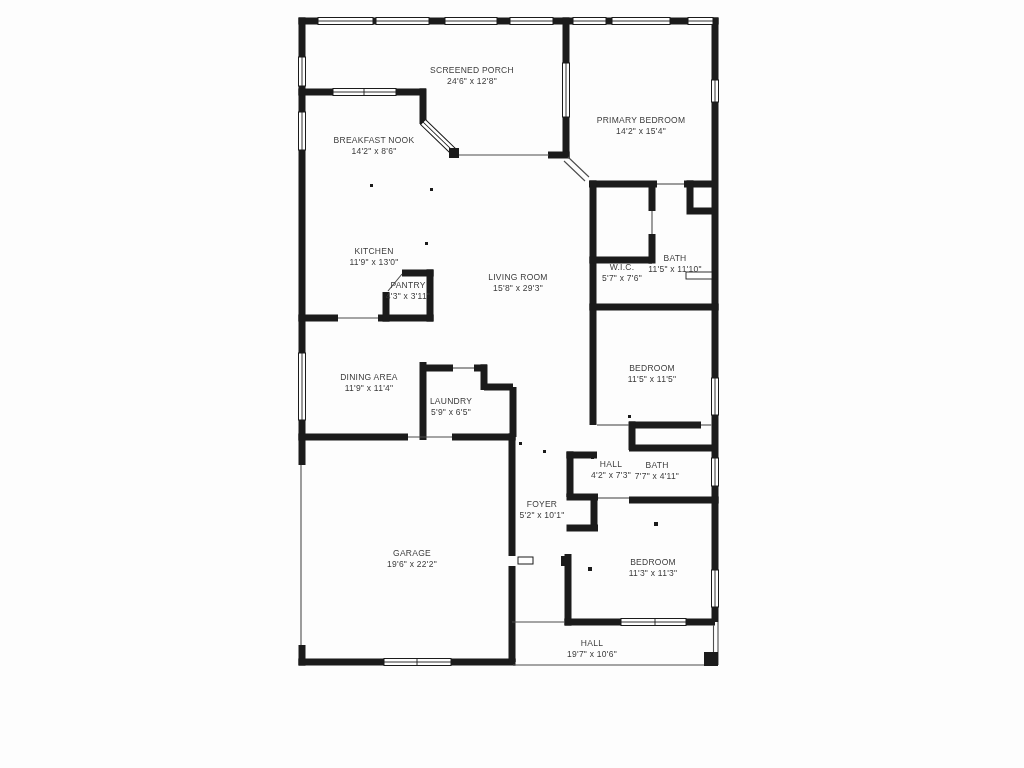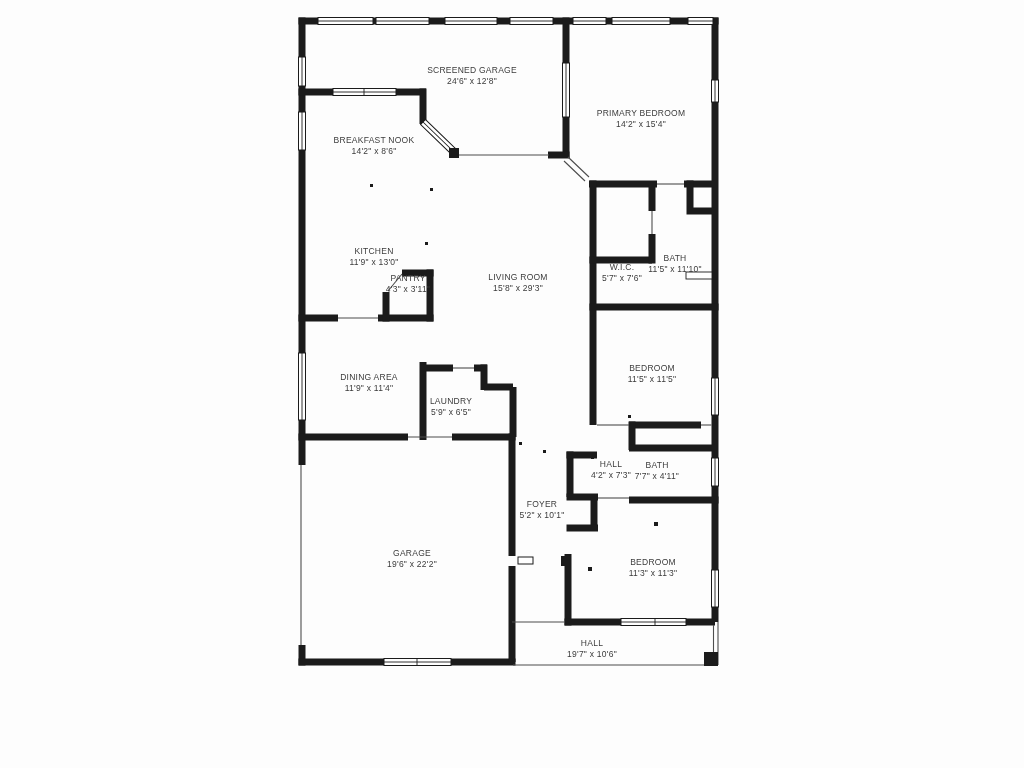--- a/index.html
+++ b/index.html
@@ -144,24 +144,24 @@
       <rect x="591" y="456" width="3" height="3"></rect>
       <rect x="654" y="522" width="4" height="4"></rect>
       <rect x="588" y="567" width="4" height="4"></rect>
       <rect x="628" y="415" width="3" height="3"></rect>
       <rect x="519" y="442" width="3" height="3"></rect>
     </g>
   </svg>
 
   <div id="room-labels">
       <div class="room-label" style="left: 472px; top: 75px;">
-        <span class="rname">SCREENED GARAGE</span>
+        <span class="rname">SCREENED PORCH</span>
         <span class="rdims">24'6" x 12'8"</span>
       </div>
-      <div class="room-label" style="left: 641px; top: 118px; text-align: center;">
+      <div class="room-label" style="left: 641px; top: 125px; text-align: center;">
         <span class="rname">PRIMARY BEDROOM</span>
         <span class="rdims">14'2" x 15'4"</span>
       </div>
       <div class="room-label" style="left: 374px; top: 145px;">
         <span class="rname">BREAKFAST NOOK</span>
         <span class="rdims">14'2" x 8'6"</span>
       </div>
       <div class="room-label" style="left: 622px; top: 228px; margin-top: 44px;">
         <span class="rname">W.I.C.</span>
         <span class="rdims">5'7" x 7'6"</span>
@@ -171,21 +171,21 @@
         <span class="rdims">11'9" x 13'0"</span>
       </div>
       <div class="room-label" style="left: 675px; top: 263px;">
         <span class="rname">BATH</span>
         <span class="rdims">11'5" x 11'10"</span>
       </div>
       <div class="room-label" style="left: 518px; top: 282px;">
         <span class="rname">LIVING ROOM</span>
         <span class="rdims">15'8" x 29'3"</span>
       </div>
-      <div class="room-label" style="left: 408px; top: 283px;">
+      <div class="room-label" style="left: 408px; top: 290px;">
         <span class="rname">PANTRY</span>
         <span class="rdims">4'3" x 3'11"</span>
       </div>
       <div class="room-label" style="left: 652px; top: 373px;">
         <span class="rname">BEDROOM</span>
         <span class="rdims">11'5" x 11'5"</span>
       </div>
       <div class="room-label" style="left: 369px; top: 382px;">
         <span class="rname">DINING AREA</span>
         <span class="rdims">11'9" x 11'4"</span>

